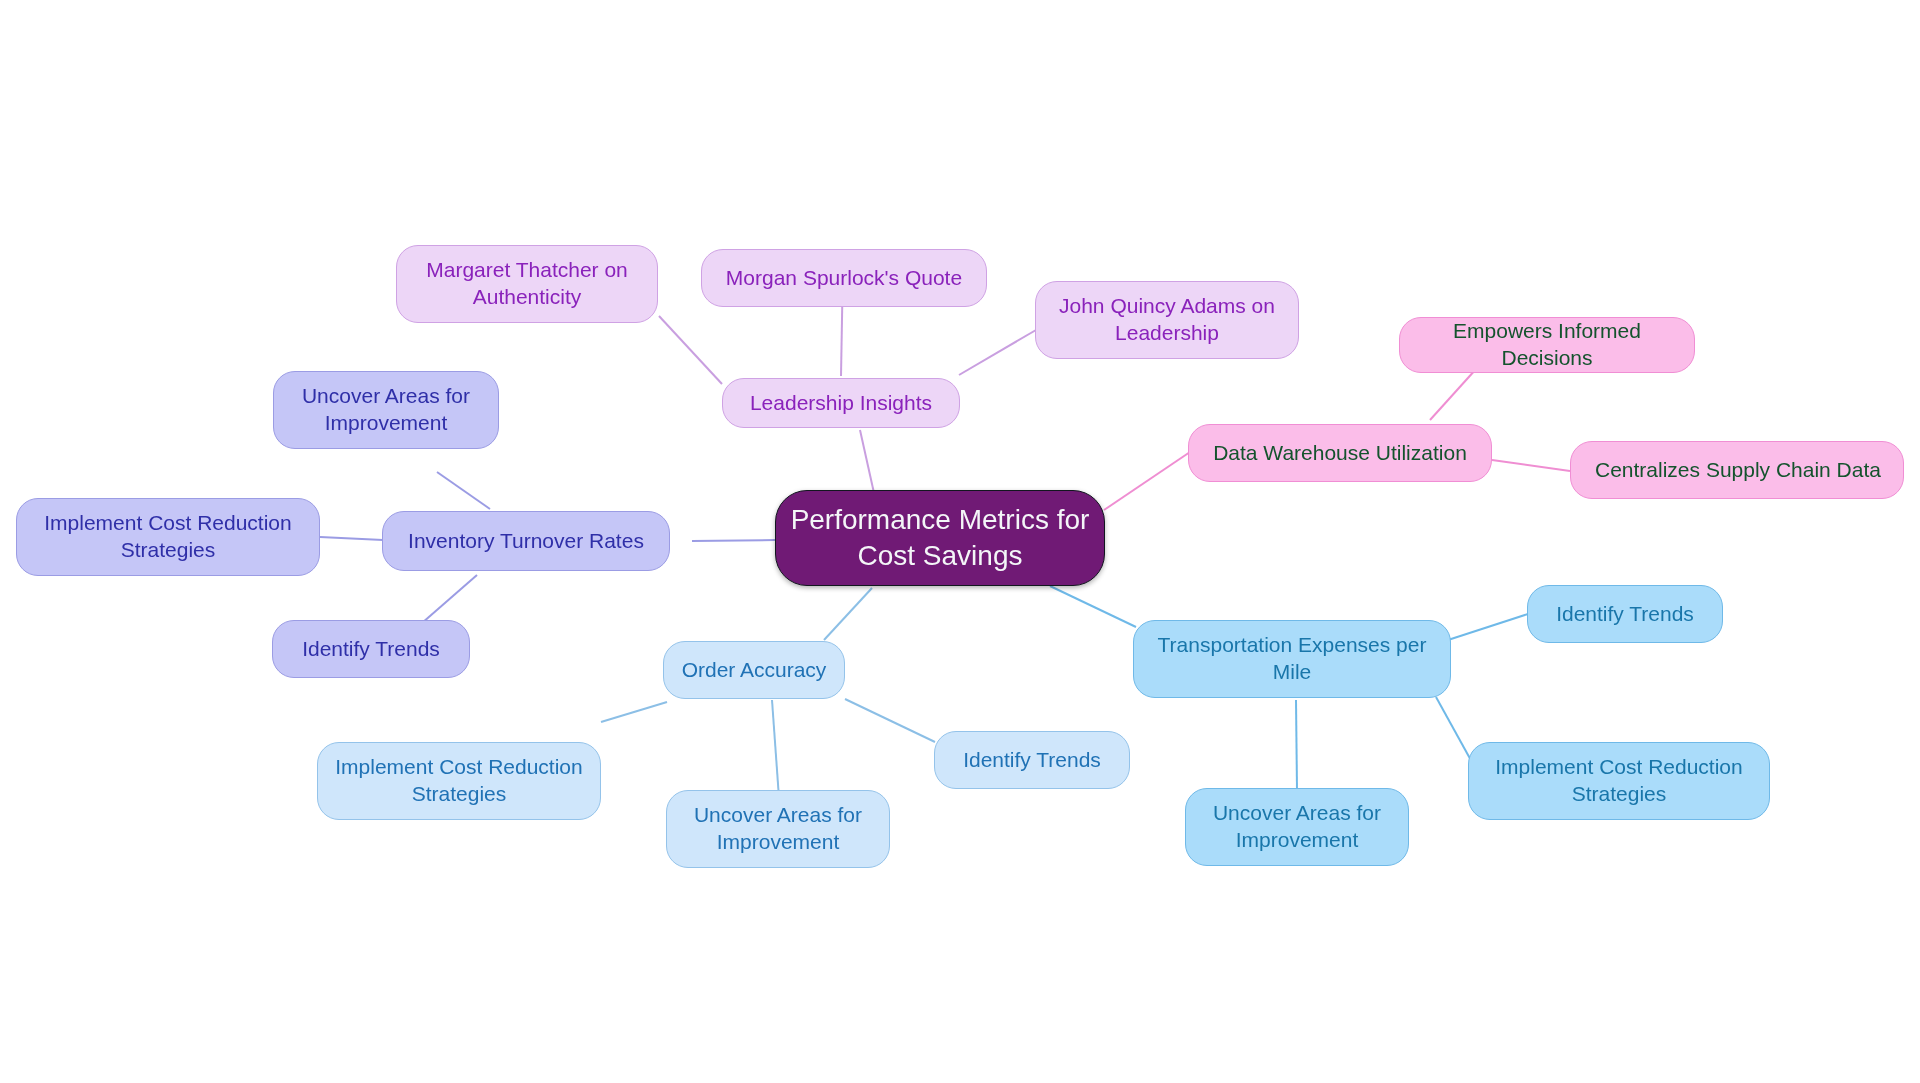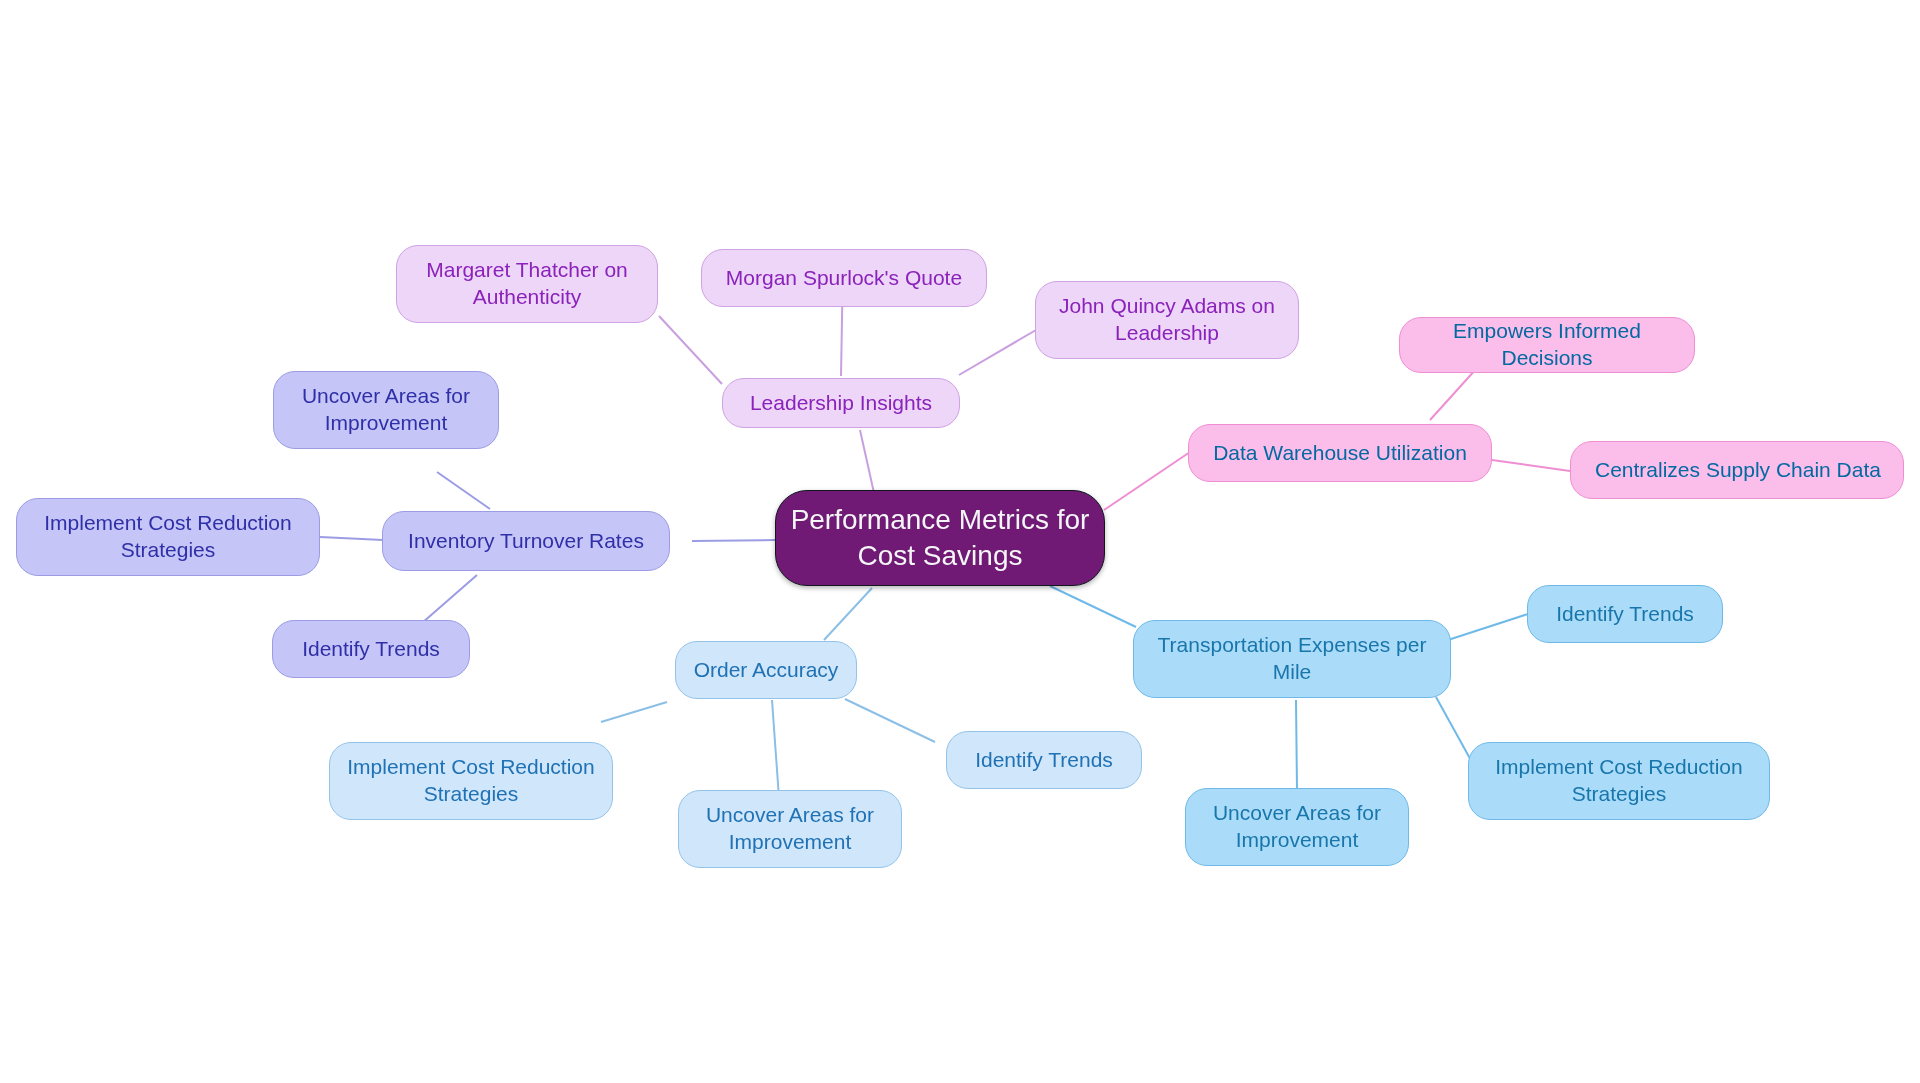--- a/index.html
+++ b/index.html
@@ -53,41 +53,40 @@
   }
   .node.violet {
     background: #edd6f7;
     border-color: #cfa2e4;
     color: #8a22bb;
     font-size: 21px;
   }
   .node.pink {
     background: #fbbde9;
     border-color: #f08ed4;
-    color: #0369a1;
+    color: #14532d;
     font-size: 21px;
   }
   .node.periwinkle {
     background: #c5c6f7;
     border-color: #9b9ce4;
     color: #2f2fa8;
     font-size: 21px;
   }
   .node.skyblue {
     background: #aadcfa;
     border-color: #6fb9e8;
     color: #1976aa;
     font-size: 21px;
   }
   .node.paleblue {
     background: #cfe6fb;
     border-color: #94c3ea;
     color: #2072b5;
     font-size: 21px;
-    margin-left: 12px;
   }
 </style>
 </head>
 <body>
 
 <div id="canvas">
 
   <svg id="edge-layer" viewBox="0 0 1920 1083" xmlns="http://www.w3.org/2000/svg">
 
     <path d="M 880 520 L 860 430" stroke="#c99fe0" stroke-width="2" fill="none"></path>

